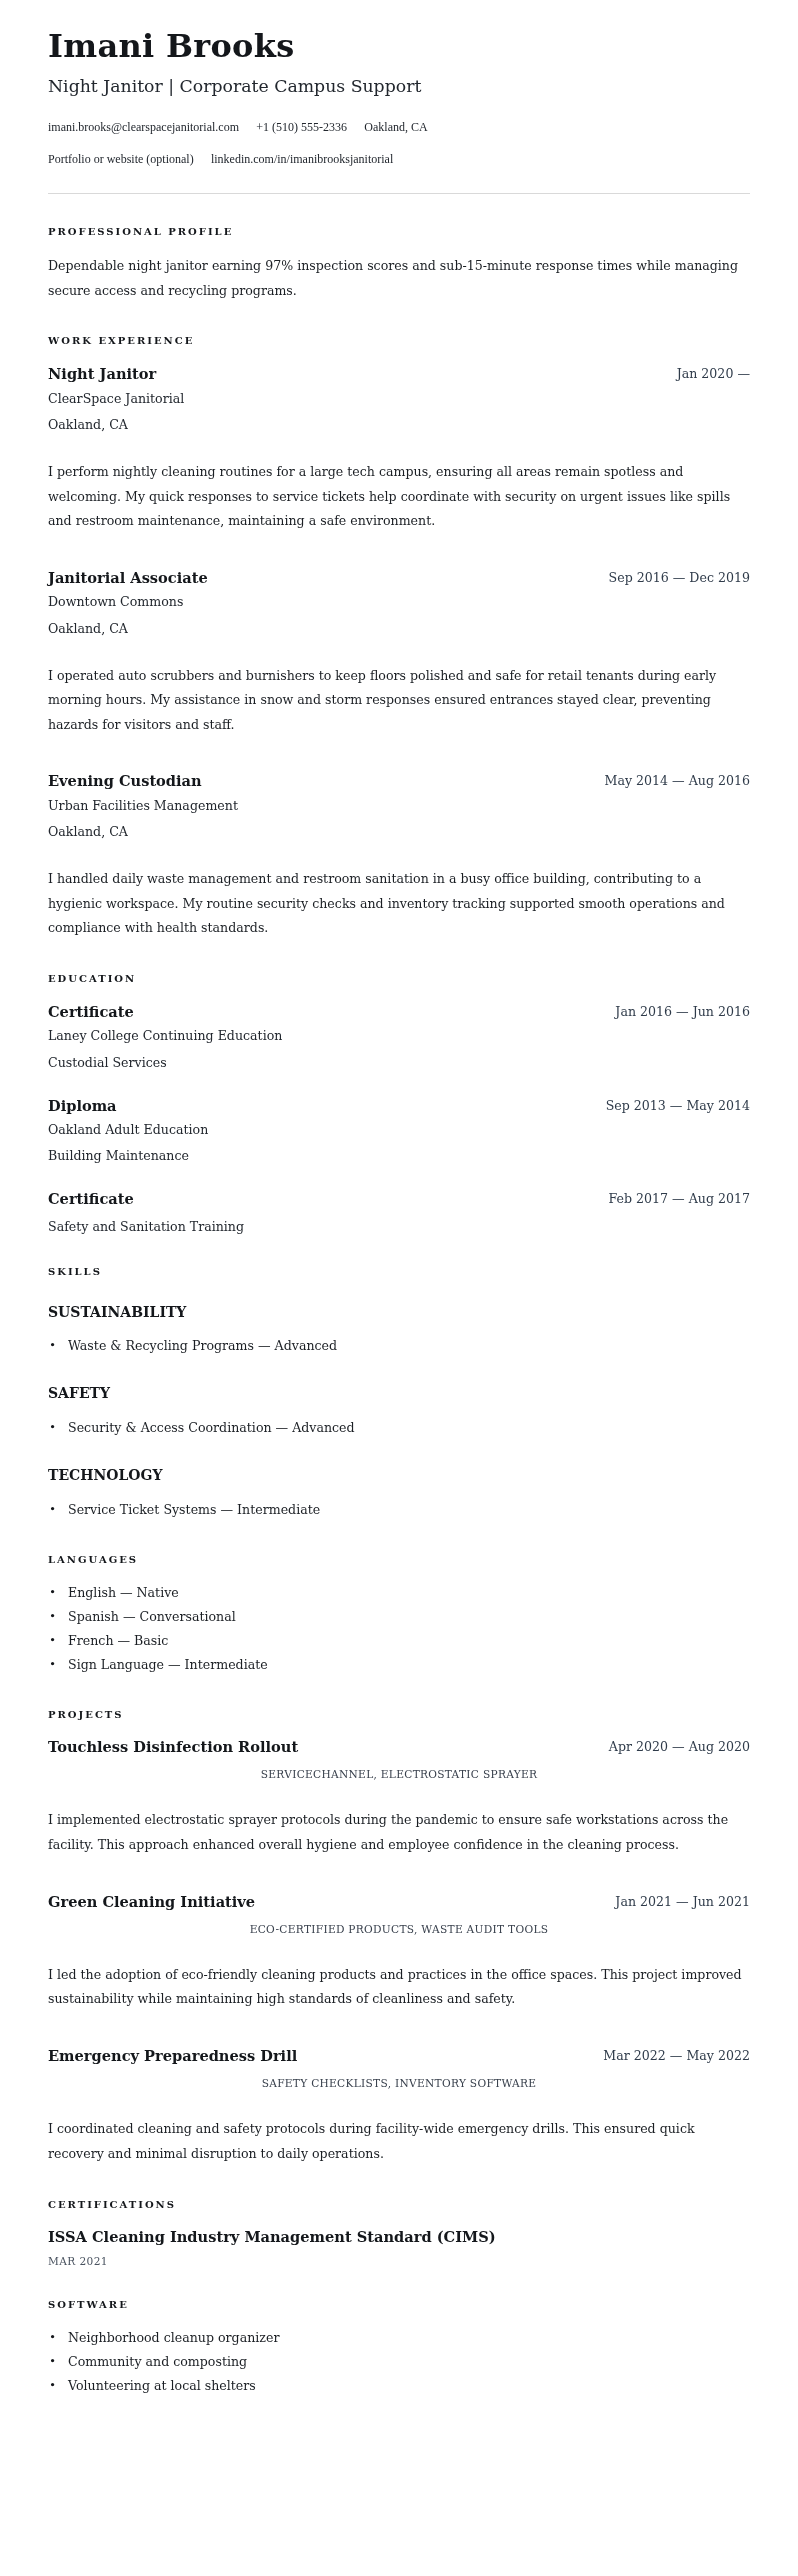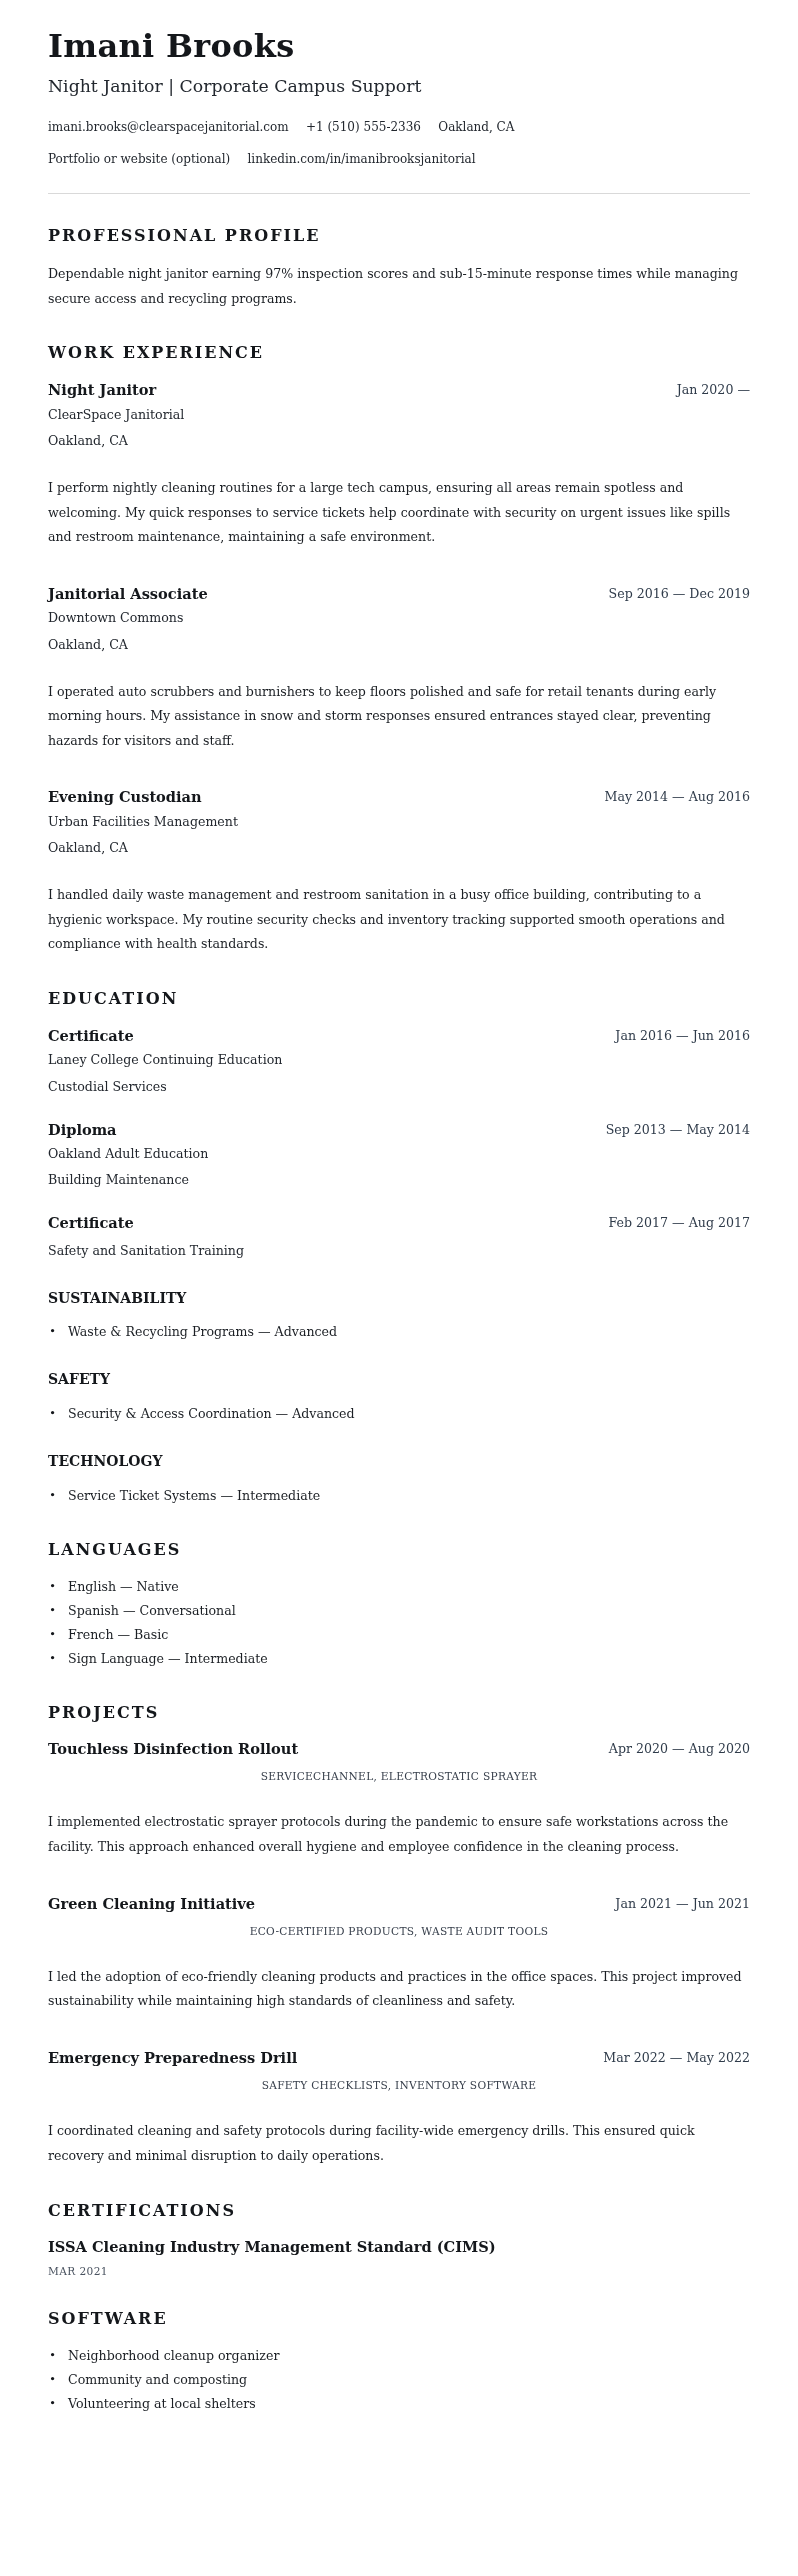--- a/index.html
+++ b/index.html
@@ -32,32 +32,33 @@
   }
   .contact-row {
     display: flex;
     flex-wrap: wrap;
     column-gap: 17.3px;
     row-gap: 0;
     font-size: 12px;
     color: #22272e;
     line-height: 17.3px;
     margin-top: 14.6px;
+    font-family: Liberation Serif, serif;
   }
   .contact-row:first-child { margin-top: 0; }
   .divider {
     border: none;
     border-top: 1.3px solid #d9d9d9;
     margin-top: 25px;
   }
 
   
   .section { margin-top: 32px; }
   .section-heading {
-    font-size: 16px;
+    font-size: 10px;
     font-weight: 700;
     letter-spacing: 2px;
     color: #14171b;
   }
 
   
   .profile-text {
     margin-top: 17.3px;
     font-size: 12.6px;
     line-height: 24.6px;
@@ -230,20 +231,21 @@
     <div class="entry edu-entry">
       <div class="entry-head">
         <div class="entry-title">Certificate</div>
         <div class="entry-dates">Feb 2017 — Aug 2017</div>
       </div>
       <div class="entry-location">Safety and Sanitation Training</div>
     </div>
   </section>
 
   <section class="section">
+    <h2 class="section-heading">SKILLS</h2>
 
 
     <div class="skill-group">
       <div class="skill-category">SUSTAINABILITY</div>
       <ul class="bullet-list">
         <li>Waste &amp; Recycling Programs — Advanced</li>
       </ul>
     </div>
 
     <div class="skill-group">

